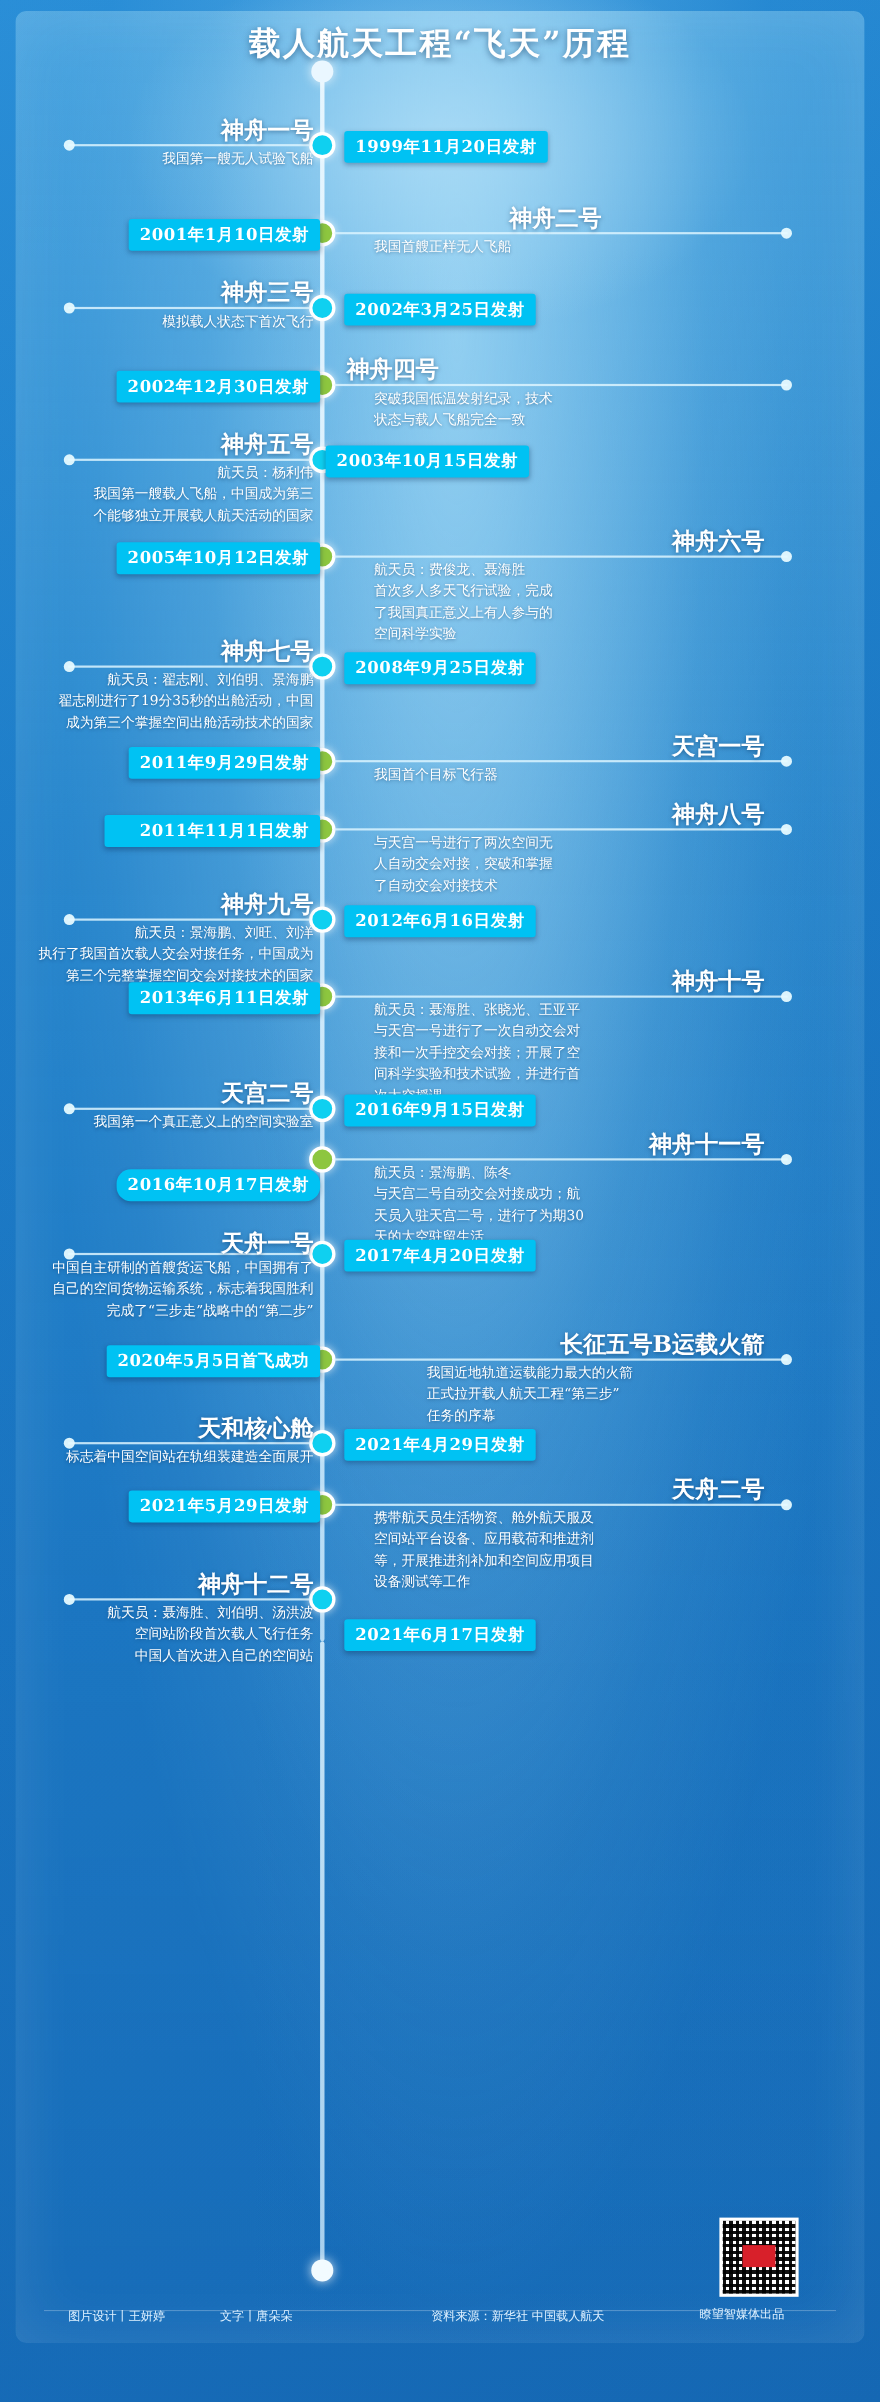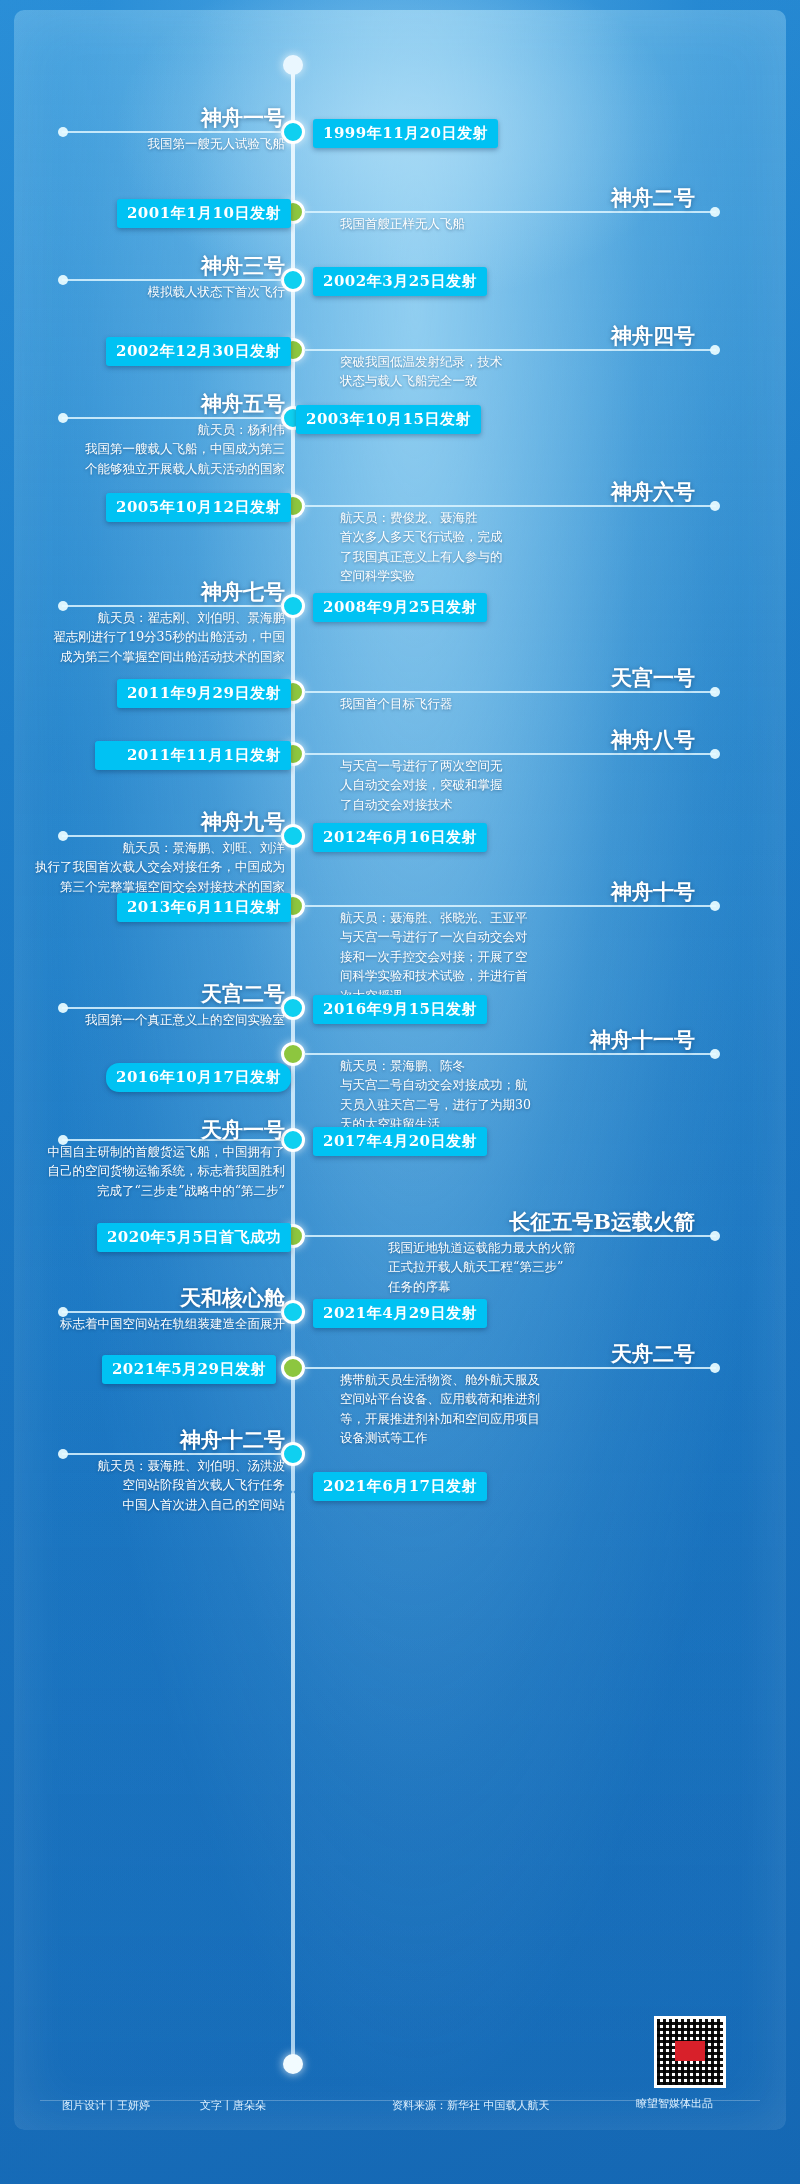--- a/index.html
+++ b/index.html
@@ -171,20 +171,21 @@
     background:#d8202a;
   }
 </style>
 </head>
 <body>
 
 <div class="poster">
   <div class="panel"></div>
   <div class="glow"></div>
 
+  <div class="title">载人航天工程“飞天”历程</div>
 
   <div class="axis"></div>
   <div class="axis2"></div>
   <div class="axis-top-dot"></div>
   <div class="axis-bot-dot"></div>
 
   <div id="timeline">
       <div class="entry">
         <div class="node cyan" style="top: 120px;"></div>
         <div class="date-chip" style="top: 119px; left: 313px;">1999年11月20日发射</div>
@@ -193,39 +194,39 @@
         </div>
         <div class="ev-title leftside" style="top: 104px; left: 40px; width: 245px;">神舟一号</div>
         <div class="ev-desc leftside" style="white-space: pre-line; top: 134px; left: 20px; width: 265px;">我国第一艘无人试验飞船</div>
       </div>
       <div class="entry">
         <div class="node green" style="top: 200px;"></div>
         <div class="date-chip" style="top: 199px; right: 509px;">2001年1月10日发射</div>
         <div class="leader" style="top: 211px; left: 304px; width: 412px;">
           <div class="cap" style="right: -4px;"></div>
         </div>
-        <div class="ev-title right" style="top: 184px; left: 315px; width: 420px; text-align: right; padding-right: 40px;">神舟二号</div>
+        <div class="ev-title right" style="top: 184px; left: 315px; width: 420px; text-align: center; padding-right: 40px;">神舟二号</div>
         <div class="ev-desc right" style="white-space: pre-line; top: 214px; left: 340px; width: 400px;">我国首艘正样无人飞船</div>
       </div>
       <div class="entry">
         <div class="node cyan" style="top: 268px;"></div>
         <div class="date-chip" style="top: 267px; left: 313px;">2002年3月25日发射</div>
         <div class="leader" style="top: 279px; left: 62px; width: 220px;">
           <div class="cap" style="left: -4px;"></div>
         </div>
         <div class="ev-title leftside" style="top: 252px; left: 40px; width: 245px;">神舟三号</div>
         <div class="ev-desc leftside" style="white-space: pre-line; top: 282px; left: 20px; width: 265px;">模拟载人状态下首次飞行</div>
       </div>
       <div class="entry">
         <div class="node green" style="top: 338px;"></div>
         <div class="date-chip" style="top: 337px; right: 509px;">2002年12月30日发射</div>
         <div class="leader" style="top: 349px; left: 304px; width: 412px;">
           <div class="cap" style="right: -4px;"></div>
         </div>
-        <div class="ev-title right" style="top: 322px; left: 315px; width: 420px; text-align: right; padding-right: 40px;">神舟四号</div>
+        <div class="ev-title right" style="top: 322px; left: 315px; width: 420px; padding-right: 40px;">神舟四号</div>
         <div class="ev-desc right" style="white-space: pre-line; top: 352px; left: 340px; width: 400px;">突破我国低温发射纪录，技术
 状态与载人飞船完全一致</div>
       </div>
       <div class="entry">
         <div class="node cyan" style="top: 406px;"></div>
         <div class="date-chip" style="top: 405px; left: 296px;">2003年10月15日发射</div>
         <div class="leader" style="top: 417px; left: 62px; width: 220px;">
           <div class="cap" style="left: -4px;"></div>
         </div>
         <div class="ev-title leftside" style="top: 390px; left: 40px; width: 245px;">神舟五号</div>
@@ -347,21 +348,21 @@
         <div class="node cyan" style="top: 1300px;"></div>
         <div class="date-chip" style="top: 1299px; left: 313px;">2021年4月29日发射</div>
         <div class="leader" style="top: 1311px; left: 62px; width: 220px;">
           <div class="cap" style="left: -4px;"></div>
         </div>
         <div class="ev-title leftside" style="top: 1284px; left: 40px; width: 245px;">天和核心舱</div>
         <div class="ev-desc leftside" style="white-space: pre-line; top: 1314px; left: 20px; width: 265px;">标志着中国空间站在轨组装建造全面展开</div>
       </div>
       <div class="entry">
         <div class="node green" style="top: 1356px;"></div>
-        <div class="date-chip" style="top: 1355px; right: 524px;">2021年5月29日发射</div>
+        <div class="date-chip" style="top: 1355px; right: 509px;">2021年5月29日发射</div>
         <div class="leader" style="top: 1367px; left: 304px; width: 412px;">
           <div class="cap" style="right: -4px;"></div>
         </div>
         <div class="ev-title right" style="top: 1340px; left: 315px; width: 420px; text-align: right; padding-right: 40px;">天舟二号</div>
         <div class="ev-desc right" style="white-space: pre-line; top: 1370px; left: 340px; width: 400px;">携带航天员生活物资、舱外航天服及
 空间站平台设备、应用载荷和推进剂
 等，开展推进剂补加和空间应用项目
 设备测试等工作</div>
       </div>
       <div class="entry">

